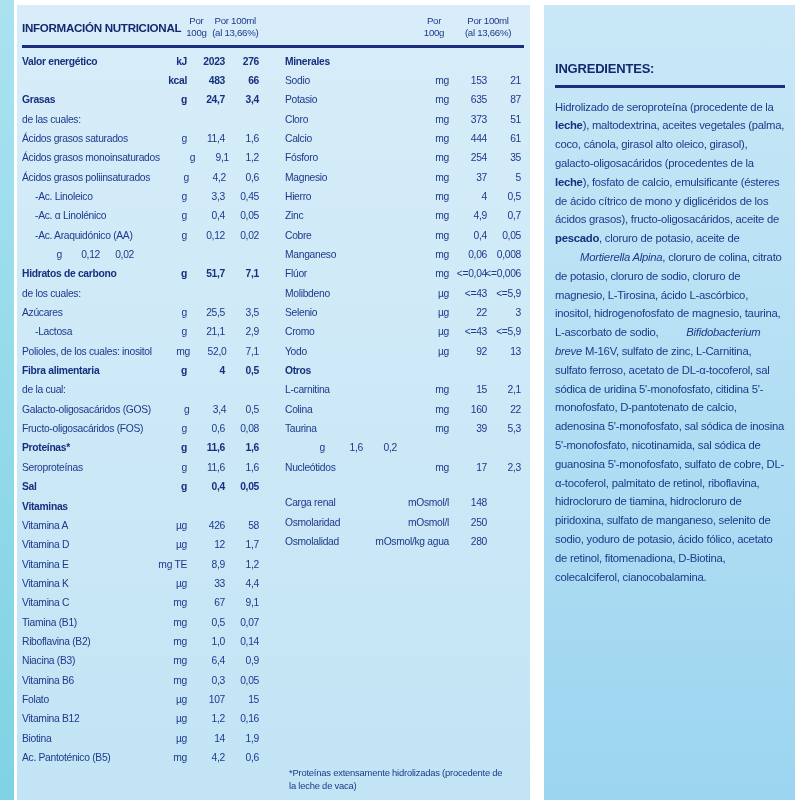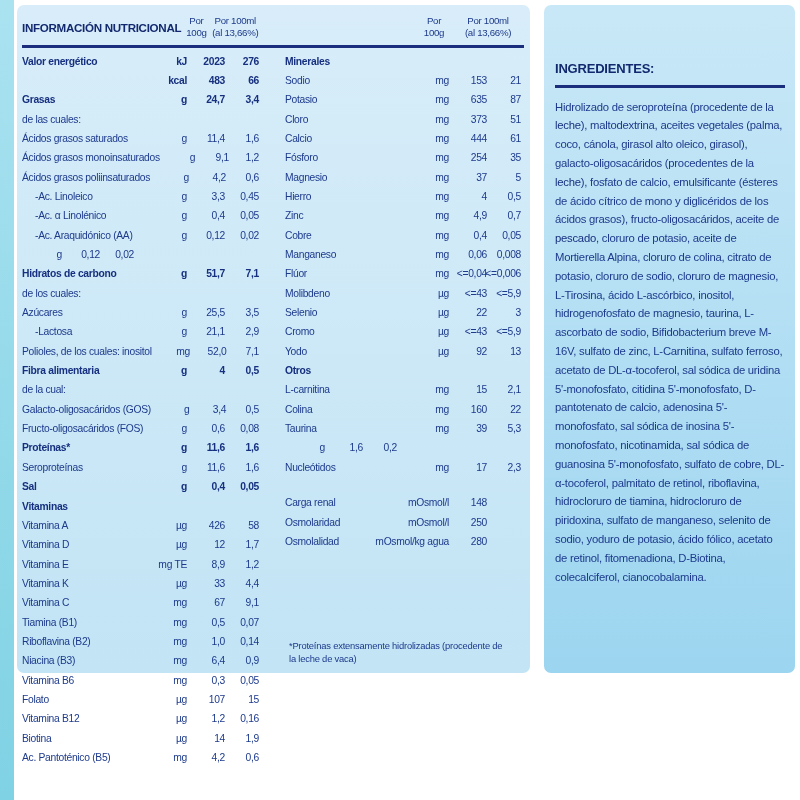--- a/index.html
+++ b/index.html
@@ -3,21 +3,21 @@
 <meta charset="utf-8">
 <style>
   html,body{margin:0;padding:0;}
   body{
     width:800px;height:800px;position:relative;background:#ffffff;
     font-family:"Liberation Sans","DejaVu Sans",sans-serif;
     color:#1d3a8c;overflow:hidden;
   }
   .teal-strip{position:absolute;left:0;top:0;width:14px;height:800px;
     background:linear-gradient(#aae2f0,#7fd2e4);}
-  .panel{position:absolute;top:5px;height:668px;box-sizing:border-box;border-radius:7px;}
+  .panel{position:absolute;top:5px;height:795px;box-sizing:border-box;}
   .panel-nutrition{left:17px;width:513px;padding:8px 6px 0 5px;
     background:linear-gradient(#d8edf9,#c2e4f5);}
   .panel-ingredients{left:544px;width:251px;padding:12px 10px 0 11px;
     background:linear-gradient(#c9e8f7,#9cd5f0);}
 
   .nut-grid{display:flex;}
   .nut-col{width:237px;}
   .nut-col.left{margin-right:26px;}
   .nut-col.right{width:236px;}
 
@@ -42,22 +42,22 @@
   .v1{width:38px;display:flex;justify-content:flex-end;}
   .v2{width:34px;display:flex;justify-content:flex-end;}
   .spacer-sm{height:16px;}
 
   .footnote{position:absolute;left:272px;bottom:8px;width:222px;
     font-size:9.4px;line-height:12.5px;letter-spacing:-0.2px;}
 
   .ing-title{font-size:13px;font-weight:700;letter-spacing:-0.2px;color:#13296f;margin-top:44px;}
   .ing-rule{height:2.6px;background:#1b2e7d;margin:9px 0 10px;}
   .ing-text{font-size:11.3px;line-height:18.8px;letter-spacing:-0.25px;}
-  .seg-b{font-weight:400;color:#16307f;}
-  .seg-i{}
+  .seg-b{font-weight:700;color:#16307f;}
+  .seg-i{font-style:italic;margin-left:25px;}
 </style>
 </head>
 <body>
 
 <div class="teal-strip"></div>
 
 <div class="panel panel-nutrition">
   <div class="nut-grid">
     <div class="nut-col left">
       <div class="col-header">

